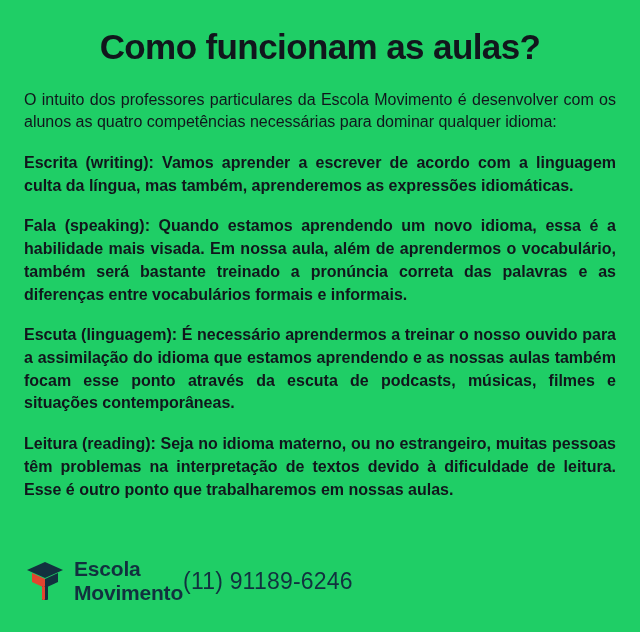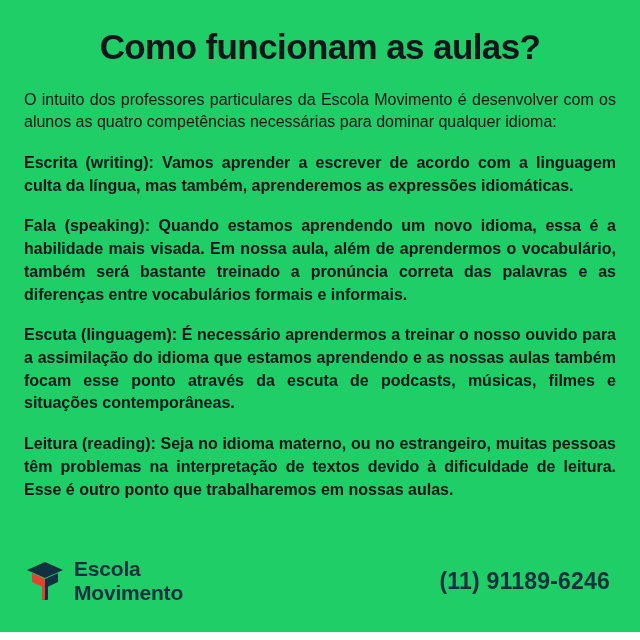--- a/index.html
+++ b/index.html
@@ -50,21 +50,21 @@
     font-weight: bold;
   }
   .footer {
     position: absolute;
     left: 0;
     right: 0;
     bottom: 0;
     height: 92px;
     display: flex;
     align-items: center;
-    justify-content: space-between;
+    justify-content: flex-start;
     padding: 0 26px 10px 26px;
     box-sizing: border-box;
   }
   .brand {
     display: flex;
     align-items: center;
     gap: 10px;
   }
   .brand-logo {
     width: 38px;
@@ -75,21 +75,21 @@
   .brand-text {
     font-size: 21px;
     font-weight: bold;
     color: #12313f;
     line-height: 1.12;
     letter-spacing: -0.2px;
   }
   .phone {
     font-size: 23px;
     color: #12313f;
-    font-weight: 700;
+    font-weight: 400;
     letter-spacing: 0.2px;
     padding-right: 4px;
   }
 </style>
 </head>
 <body>
 
 <div class="card">
 
   <h1 class="title">Como funcionam as aulas?</h1>

